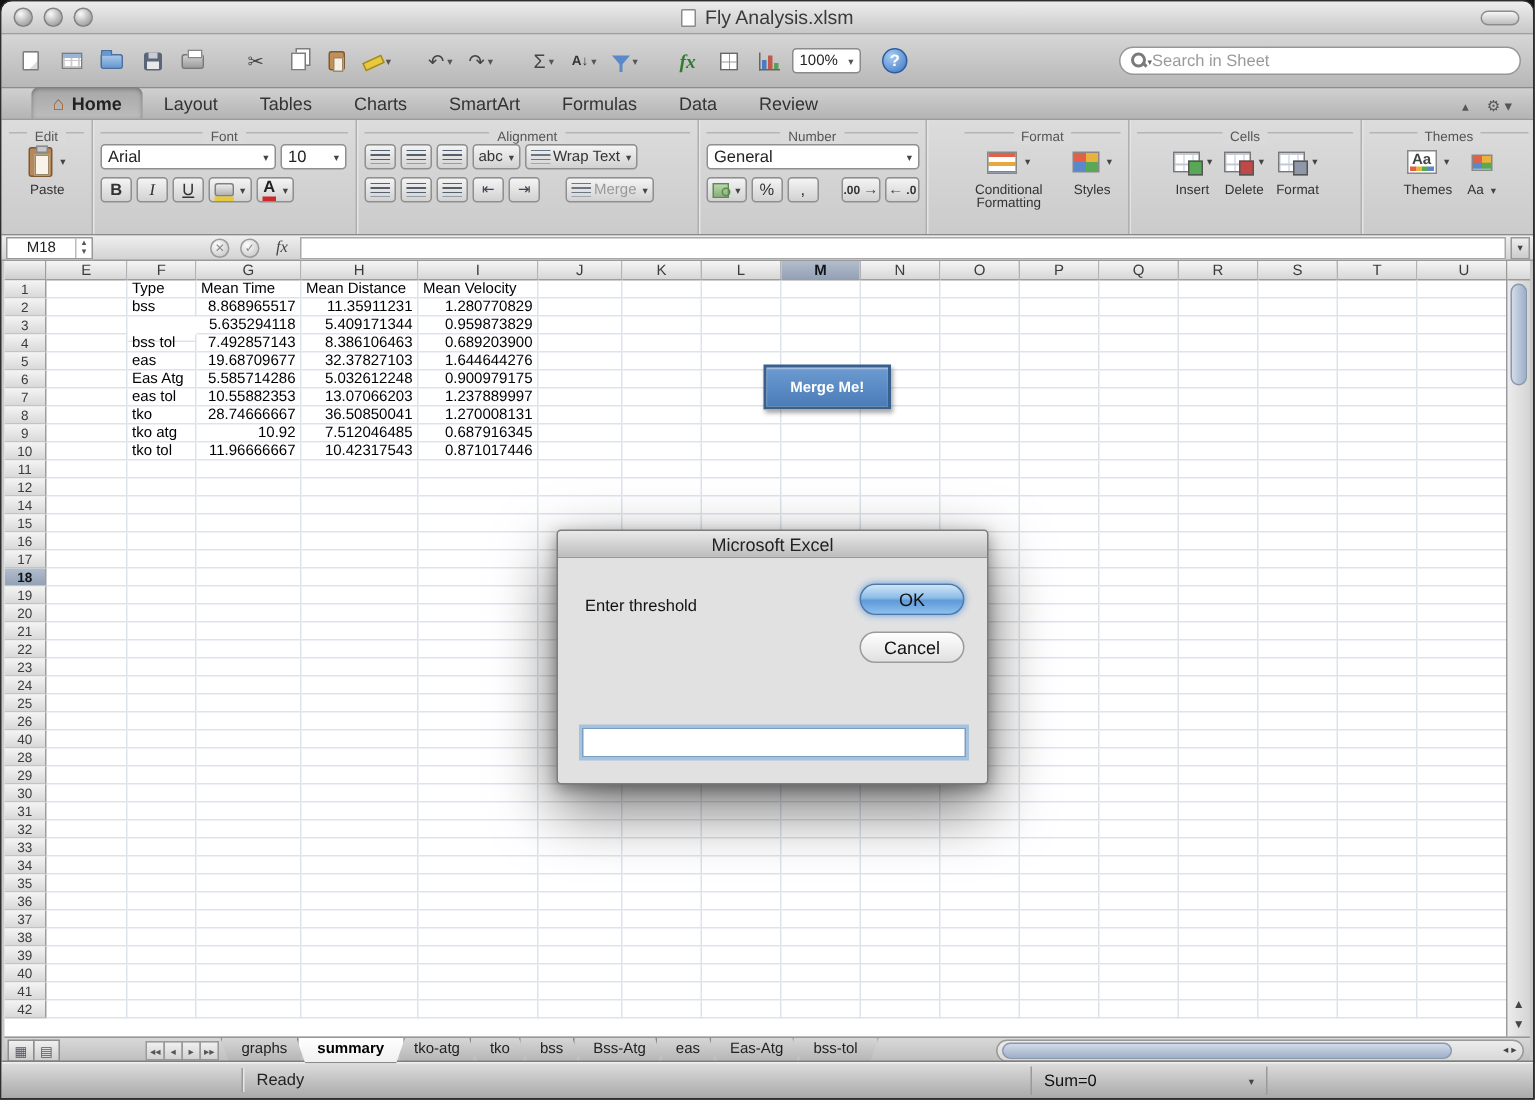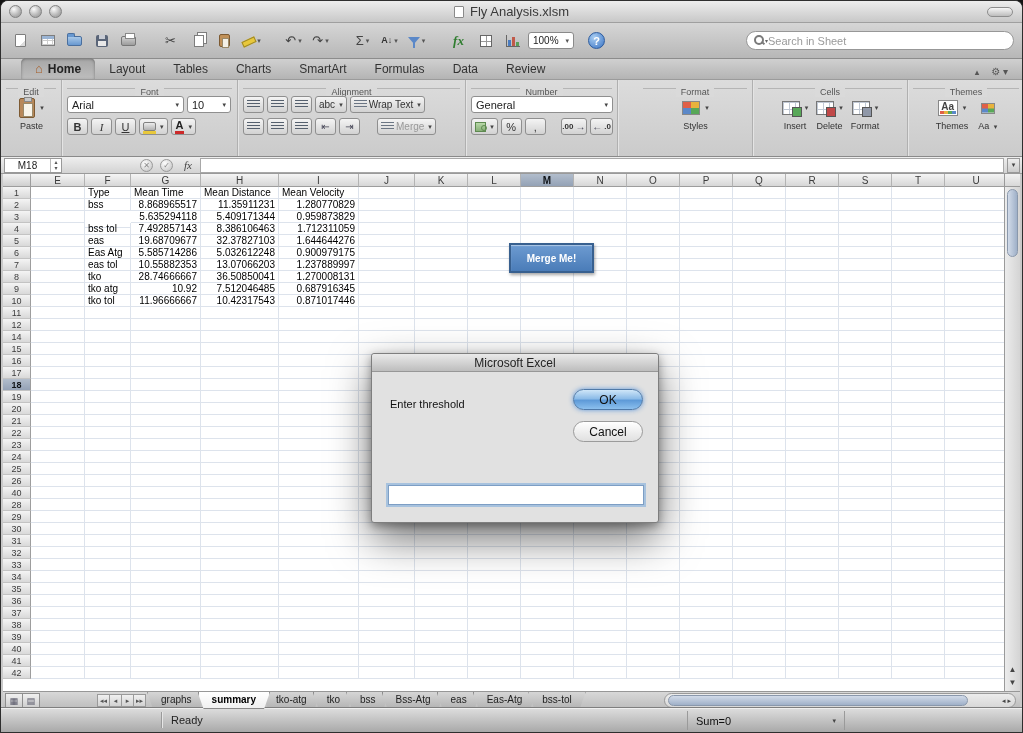--- a/index.html
+++ b/index.html
@@ -401,20 +401,27 @@
               <span class="ind">←</span>
               <span class="dec">.0</span>
             </div>
         </div>
       </div>
     </div>
 
     <div class="rgroup" style="left:637px;width:115px">
       <div class="rghead"><span>Format</span></div>
       <div class="gcontent" style="display:flex;gap:6px;justify-content:center;">
+        <div class="bigbtn" style="width:62px">
+          <div class="icrow">
+              <span class="ic-condfmt"></span>
+              <span class="carr">▾</span>
+            </div>
+          <div class="blabel" style="width:58px">Conditional Formatting</div>
+        </div>
         <div class="bigbtn" style="width:42px">
           <div class="icrow">
               <span class="ic-styles"></span>
               <span class="carr">▾</span>
             </div>
           <div class="blabel">Styles</div>
         </div>
       </div>
     </div>
 
@@ -559,21 +566,21 @@
           <div class="gc" style="width: 53px;"></div>
           <div class="gc" style="width: 53px;"></div>
           <div class="gc" style="width: 63px;"></div>
         </div>
         <div class="grow">
           <div class="grh">4</div>
           <div class="gc" style="width: 54px;"></div>
           <div class="gc" style="width: 46px;">bss tol</div>
           <div class="gc num" style="width: 70px;">7.492857143</div>
           <div class="gc num" style="width: 78px;">8.386106463</div>
-          <div class="gc num" style="width: 80px;">1.712311059</div>
+          <div class="gc num" style="width: 80px;">0.689203900</div>
           <div class="gc" style="width: 56px;"></div>
           <div class="gc" style="width: 53px;"></div>
           <div class="gc" style="width: 53px;"></div>
           <div class="gc" style="width: 53px;"></div>
           <div class="gc" style="width: 53px;"></div>
           <div class="gc" style="width: 53px;"></div>
           <div class="gc" style="width: 53px;"></div>
           <div class="gc" style="width: 53px;"></div>
           <div class="gc" style="width: 53px;"></div>
           <div class="gc" style="width: 53px;"></div>

